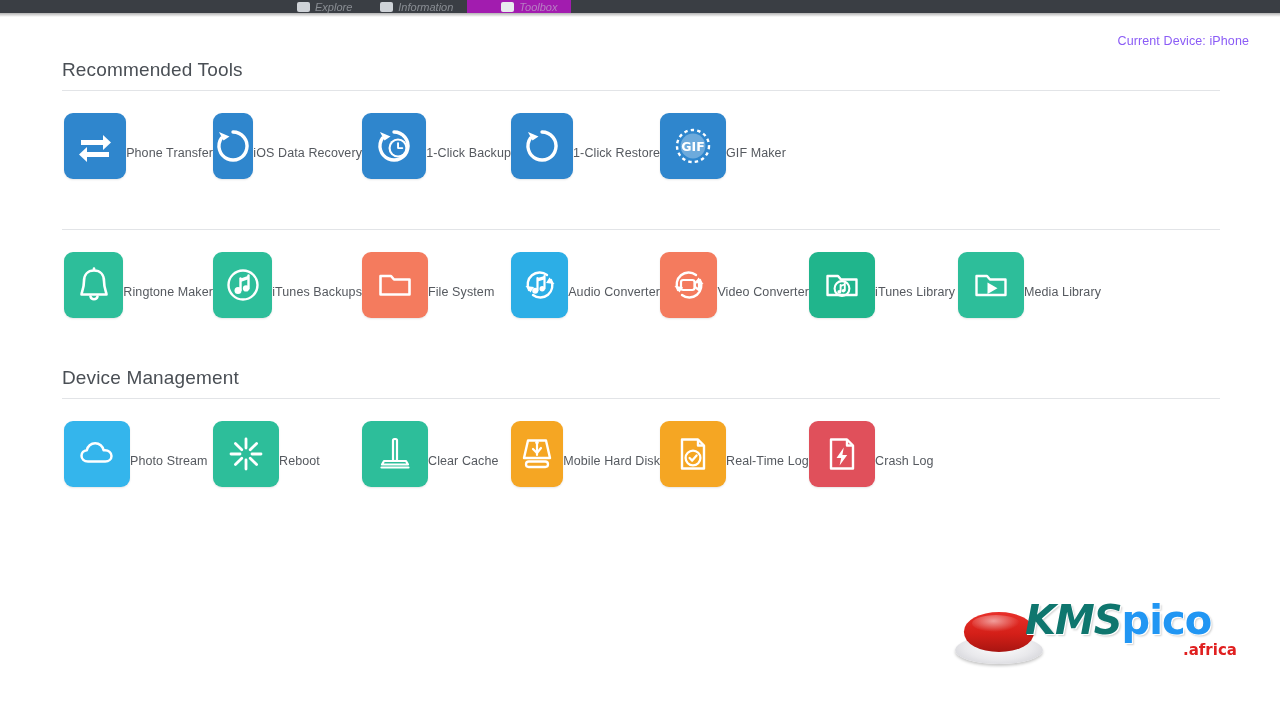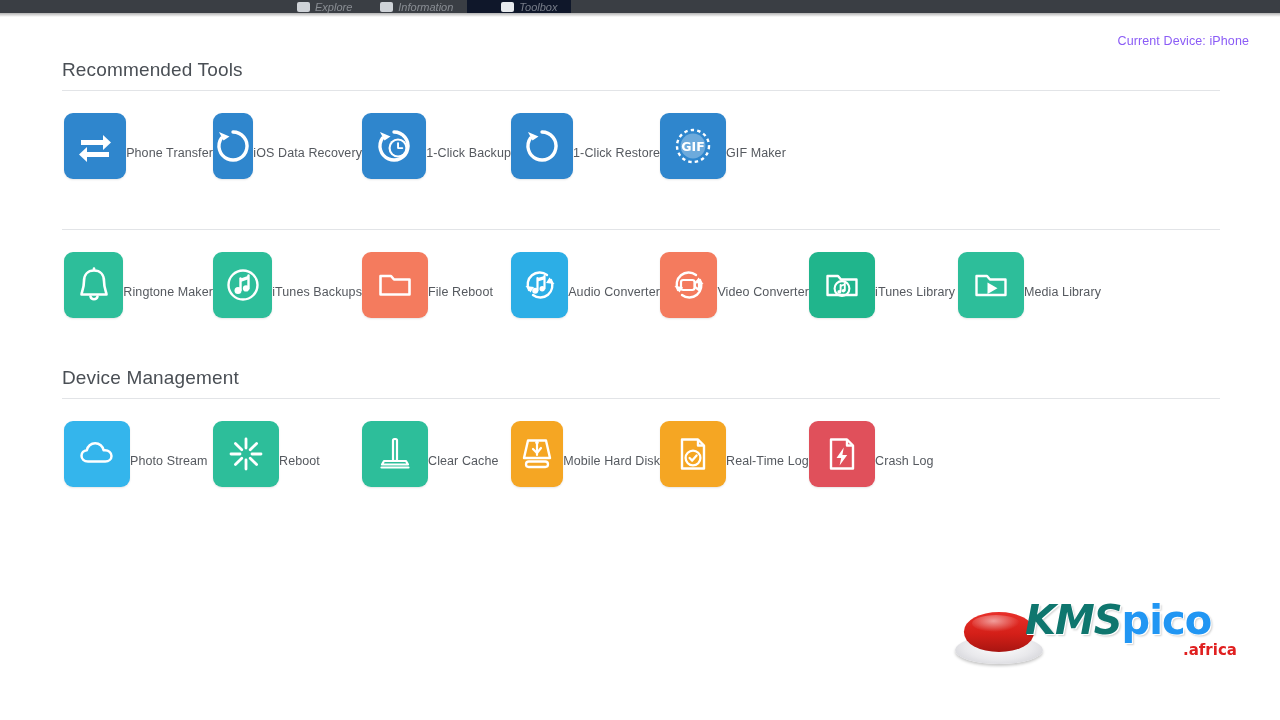--- a/index.html
+++ b/index.html
@@ -43,21 +43,21 @@
     overflow: hidden;
   }
   .nav-tab .nav-glyph {
     display: inline-block;
     width: 13px;
     height: 10px;
     background: #cfd3d8;
     border-radius: 2px;
     flex: 0 0 auto;
   }
-  .nav-tab.active { background: #0f172a; padding-left: 34px; }
+  .nav-tab.active { background: #a21caf; padding-left: 34px; }
   .nav-tab.active .nav-glyph { background: #e8ebee; }
   .nav-tab-label { opacity: .55; font-style: italic; }
 
   .topbar-shadow {
     position: absolute;
     top: 13px; left: 0;
     width: 1280px; height: 4px;
     background: linear-gradient(to bottom, rgba(0,0,0,.30), rgba(0,0,0,0));
   }
 
@@ -320,21 +320,21 @@
             </div>
             <div class="tile-label">iTunes Backups</div>
           </div>
 
           <div class="tile">
             <div class="tile-icon" style="background:#f47b5e">
               <svg width="40" height="40" viewBox="0 0 40 40">
                 <path d="M5.5 11 L16 11 L19 14.5 L34.5 14.5 L34.5 29.5 L5.5 29.5 Z" fill="none" stroke="#fff" stroke-width="2.6" stroke-linejoin="round"></path>
               </svg>
             </div>
-            <div class="tile-label">File Reboot</div>
+            <div class="tile-label">File System</div>
           </div>
 
           <div class="tile">
             <div class="tile-icon" style="background:#2caee6">
               <svg width="42" height="42" viewBox="0 0 42 42">
                 <path d="M10 26 A12 12 0 0 1 28 11" fill="none" stroke="#fff" stroke-width="2.4" stroke-linecap="round"></path>
                 <path d="M32 16 A12 12 0 0 1 14 31" fill="none" stroke="#fff" stroke-width="2.4" stroke-linecap="round"></path>
                 <path d="M6.5 22 L11.5 28.5 L15 23 Z" fill="#fff"></path>
                 <path d="M35.5 20 L30.5 13.5 L27 19 Z" fill="#fff"></path>
                 <path d="M18.5 14 L18.5 26.5" stroke="#fff" stroke-width="2.2" stroke-linecap="round" fill="none"></path>

